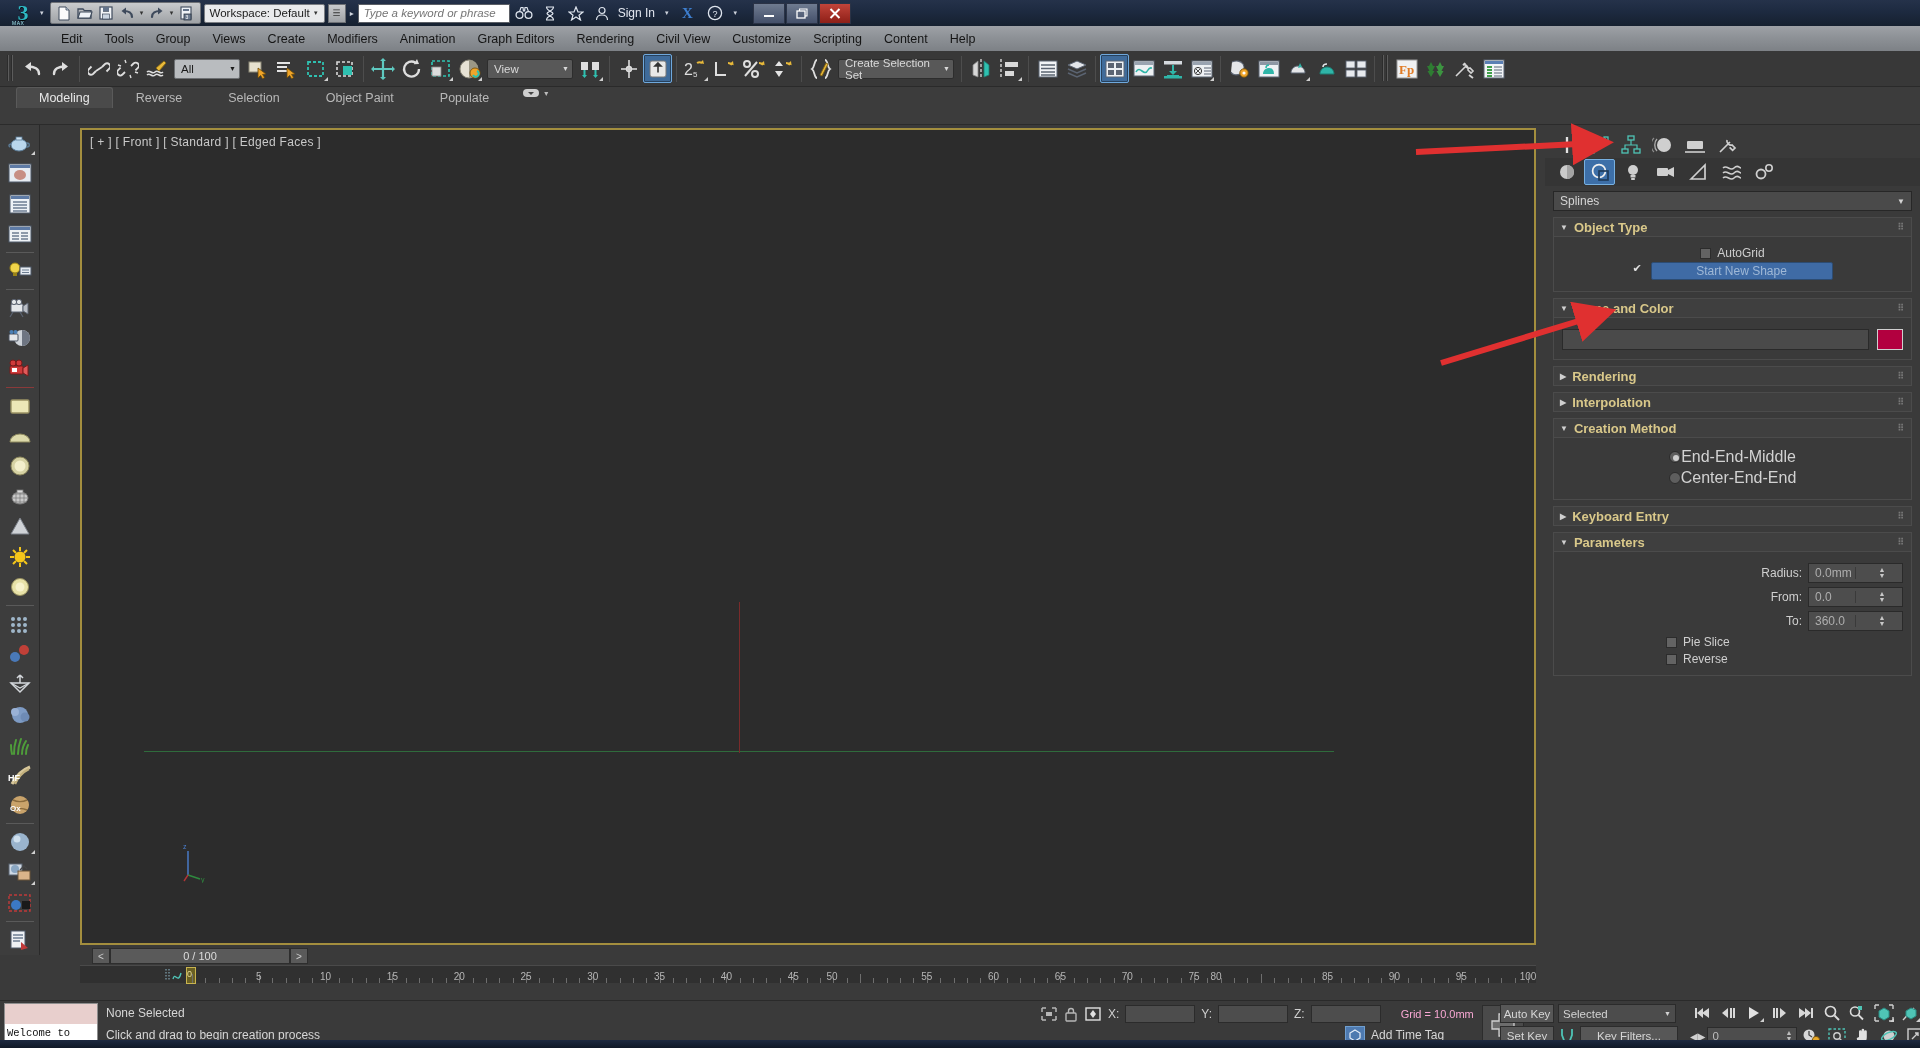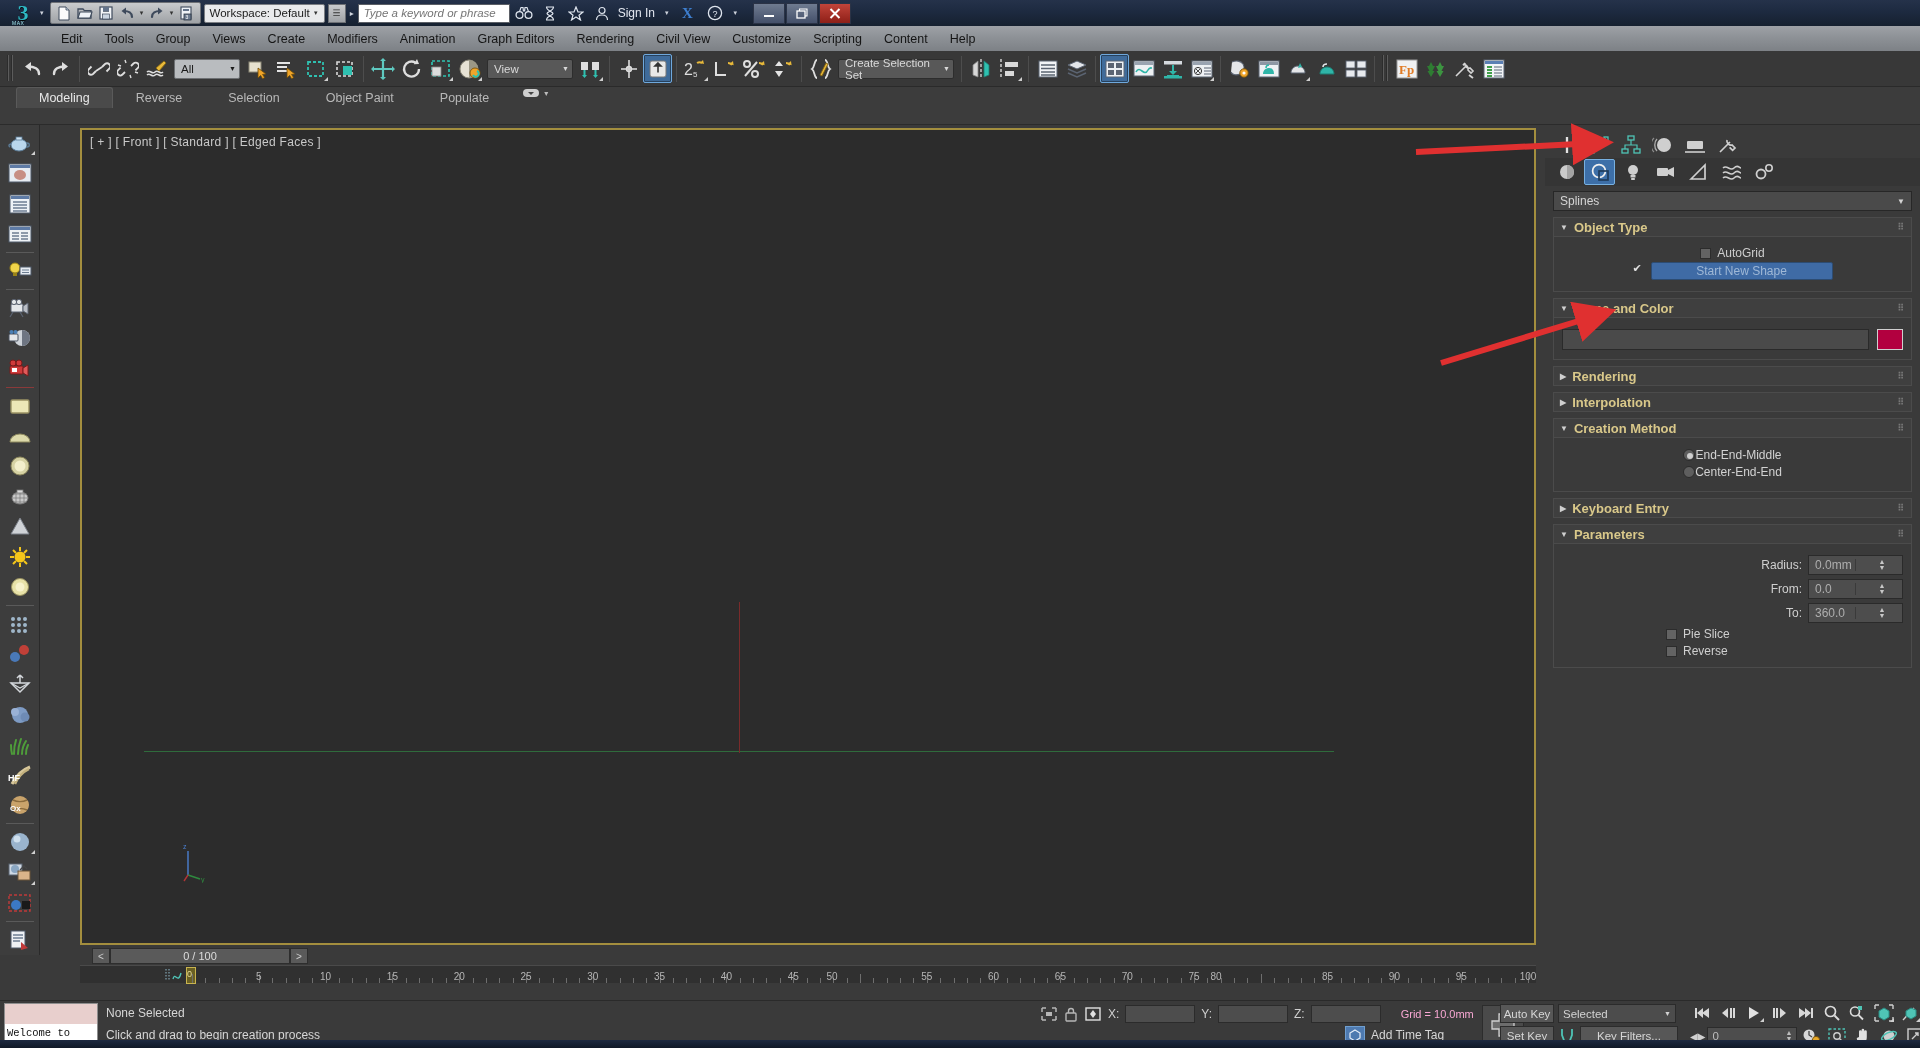--- a/index.html
+++ b/index.html
@@ -184,21 +184,21 @@
   }
   .btngrid { display:grid; grid-template-columns:1fr 1fr; gap:4px; margin-top:6px;}
   .objbtn {
     background:#585858; border:1px solid #6e6e6e; color:#d8d8d8; font-size:12px;
     text-align:center; padding:2px 0; cursor:pointer; border-radius:2px;
   }
   .objbtn.sel { background:#3f6ba5; border:1px dotted #bcd6f0; color:#eef4fb;}
   .namerow { display:flex; align-items:center; gap:8px; margin-top:4px;}
   .nameinput { flex:1; height:21px; background:#4a4a4a; border:1px solid #2a2a2a;}
   .colorsw { width:26px;height:21px; background:#b2003f; border:1px solid #cfcfcf; cursor:pointer;}
-  .radrow { display:flex;align-items:center; gap:0; font-size:12px; color:#d2d2d2;
+  .radrow { display:flex;align-items:center; gap:0; font-size:16px; color:#d2d2d2;
             justify-content:center; margin:3px 0;}
   .rad { width:12px;height:12px;border-radius:50%;background:#5e5e5e;border:1px solid #2b2b2b;
          display:inline-block; position:relative; cursor:pointer;}
   .rad.on::after{content:"";position:absolute;left:3px;top:3px;width:6px;height:6px;border-radius:50%;
                  background:#cfcfcf;}
   .prow { display:flex; align-items:center; justify-content:flex-end; gap:6px; margin:4px 0;}
   .plabel { font-size:12px; color:#cfcfcf; }
   .spinner { display:flex; align-items:center; width:95px; height:20px;
              background:#4d4d4d; border:1px solid #2a2a2a; }
   .spinner span { font-size:12px; color:#aeaeae; padding-left:6px; flex:1;}

